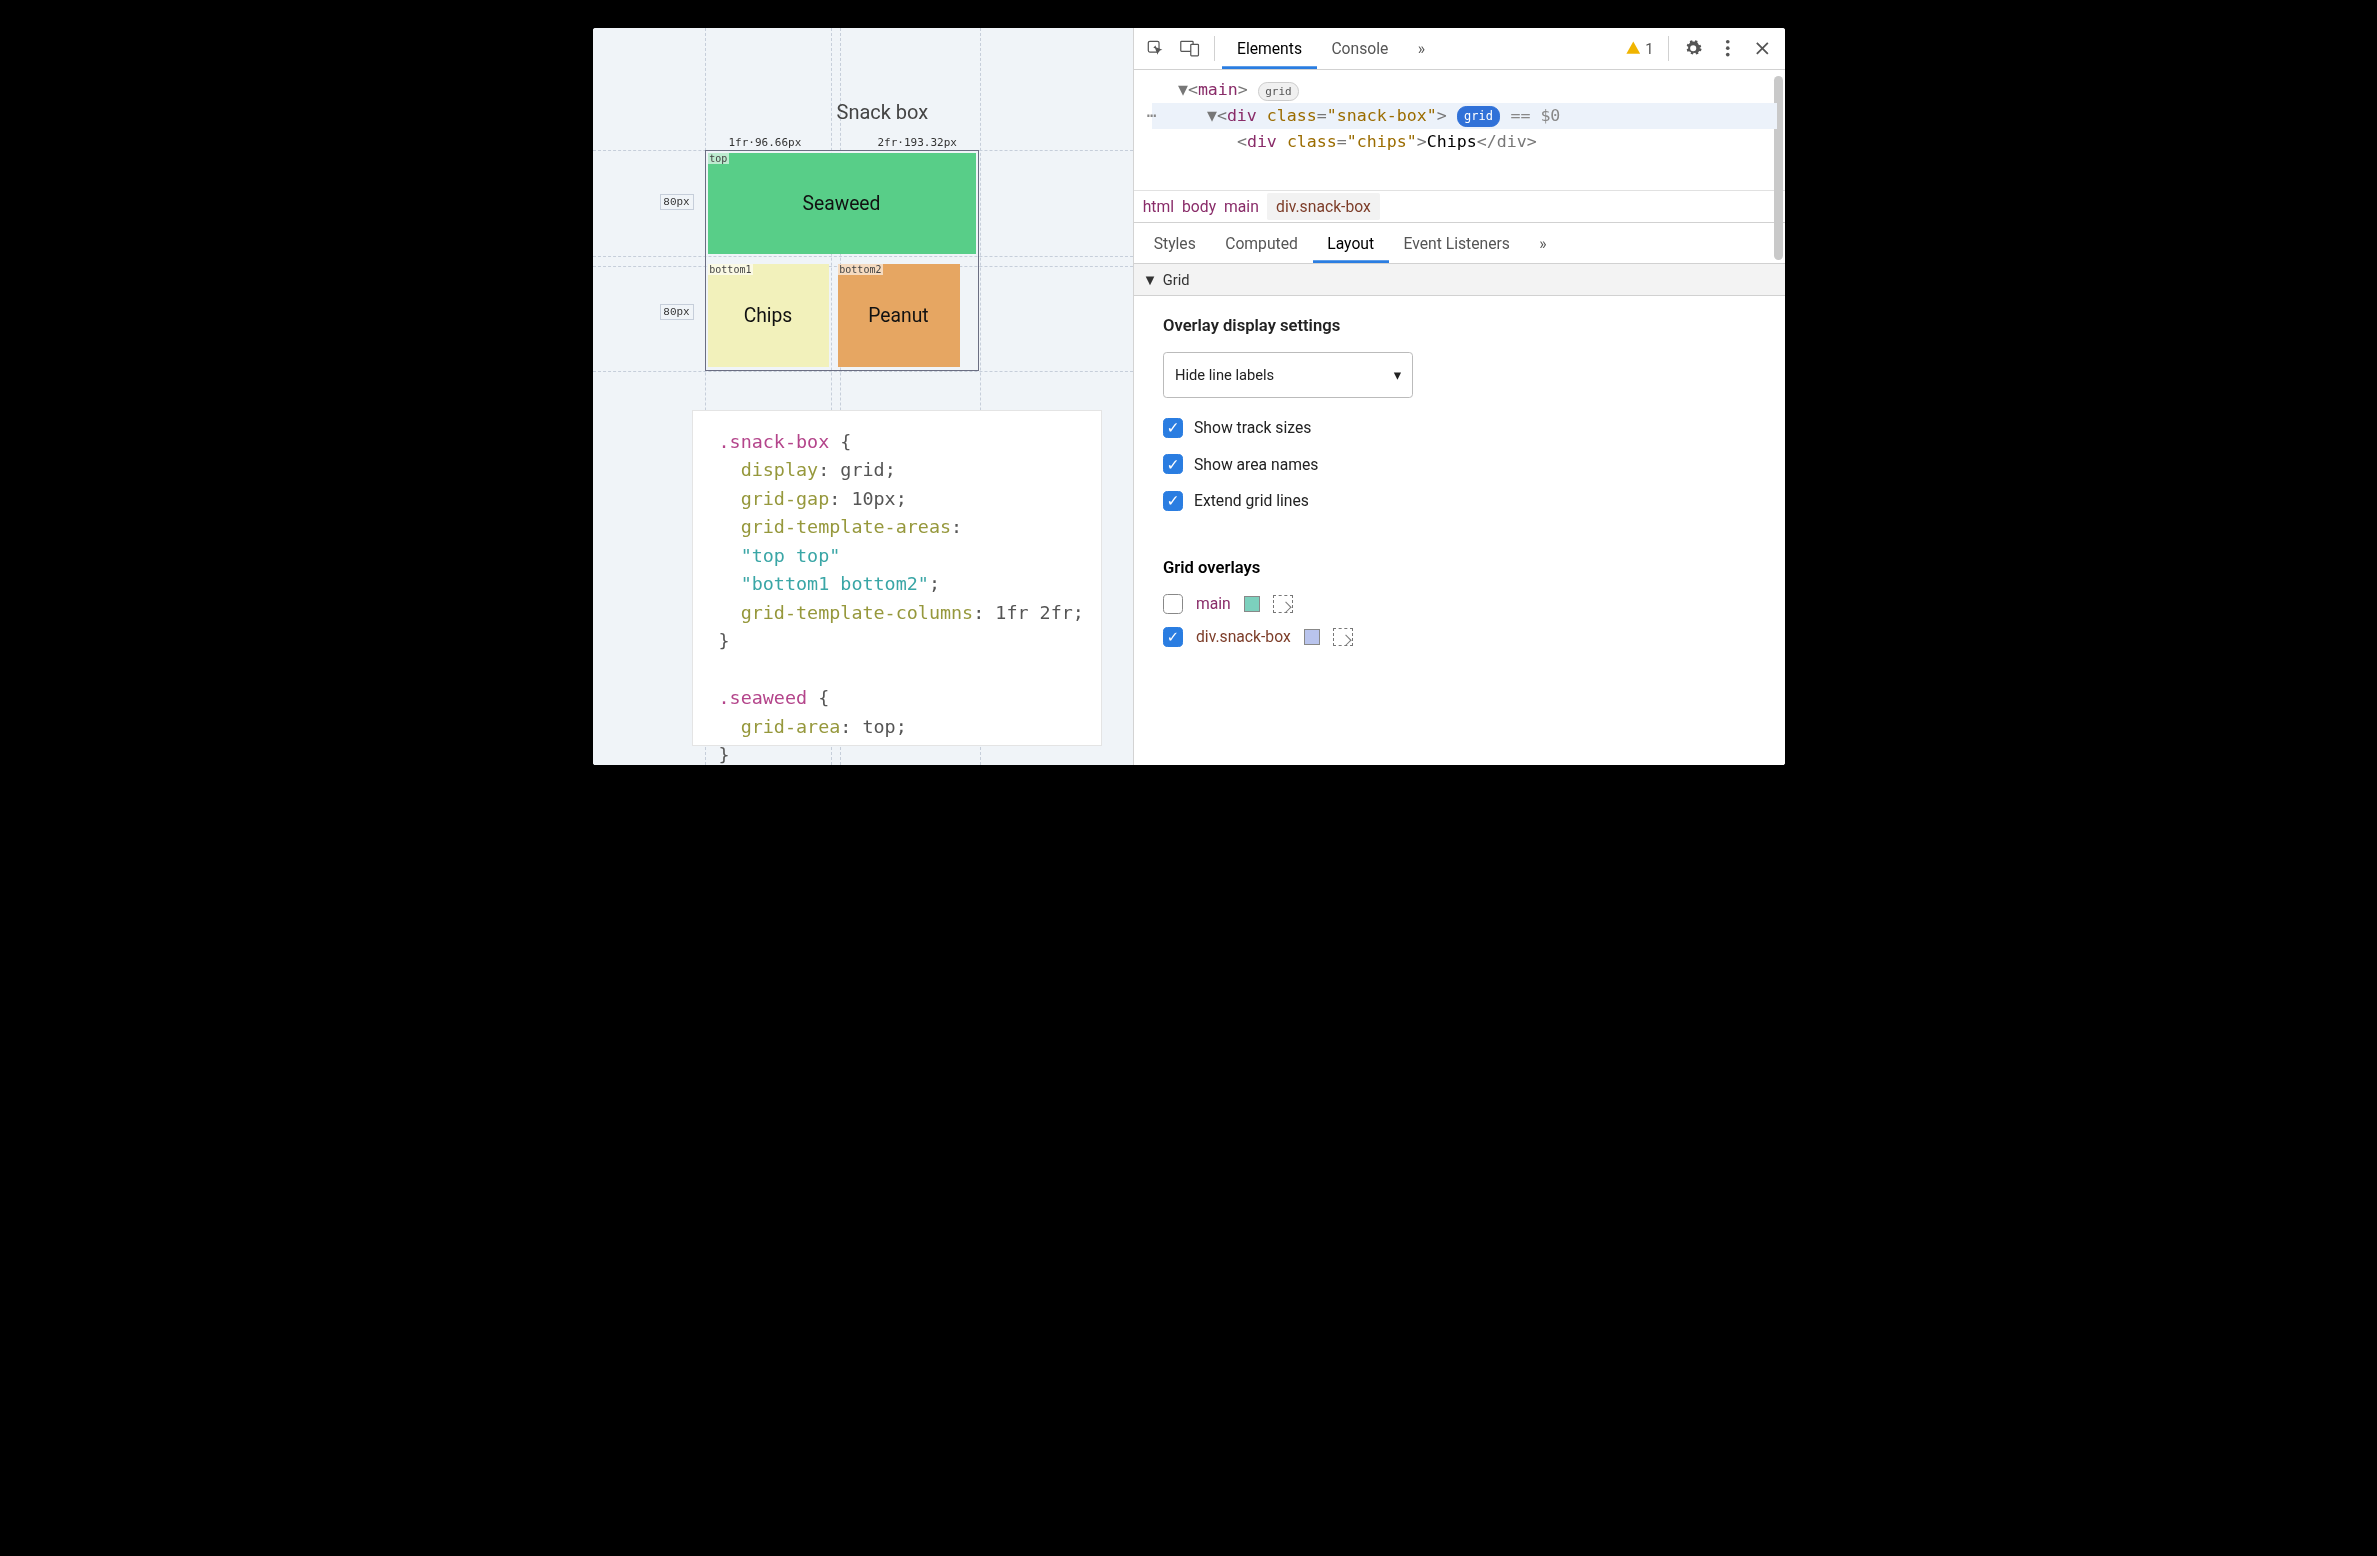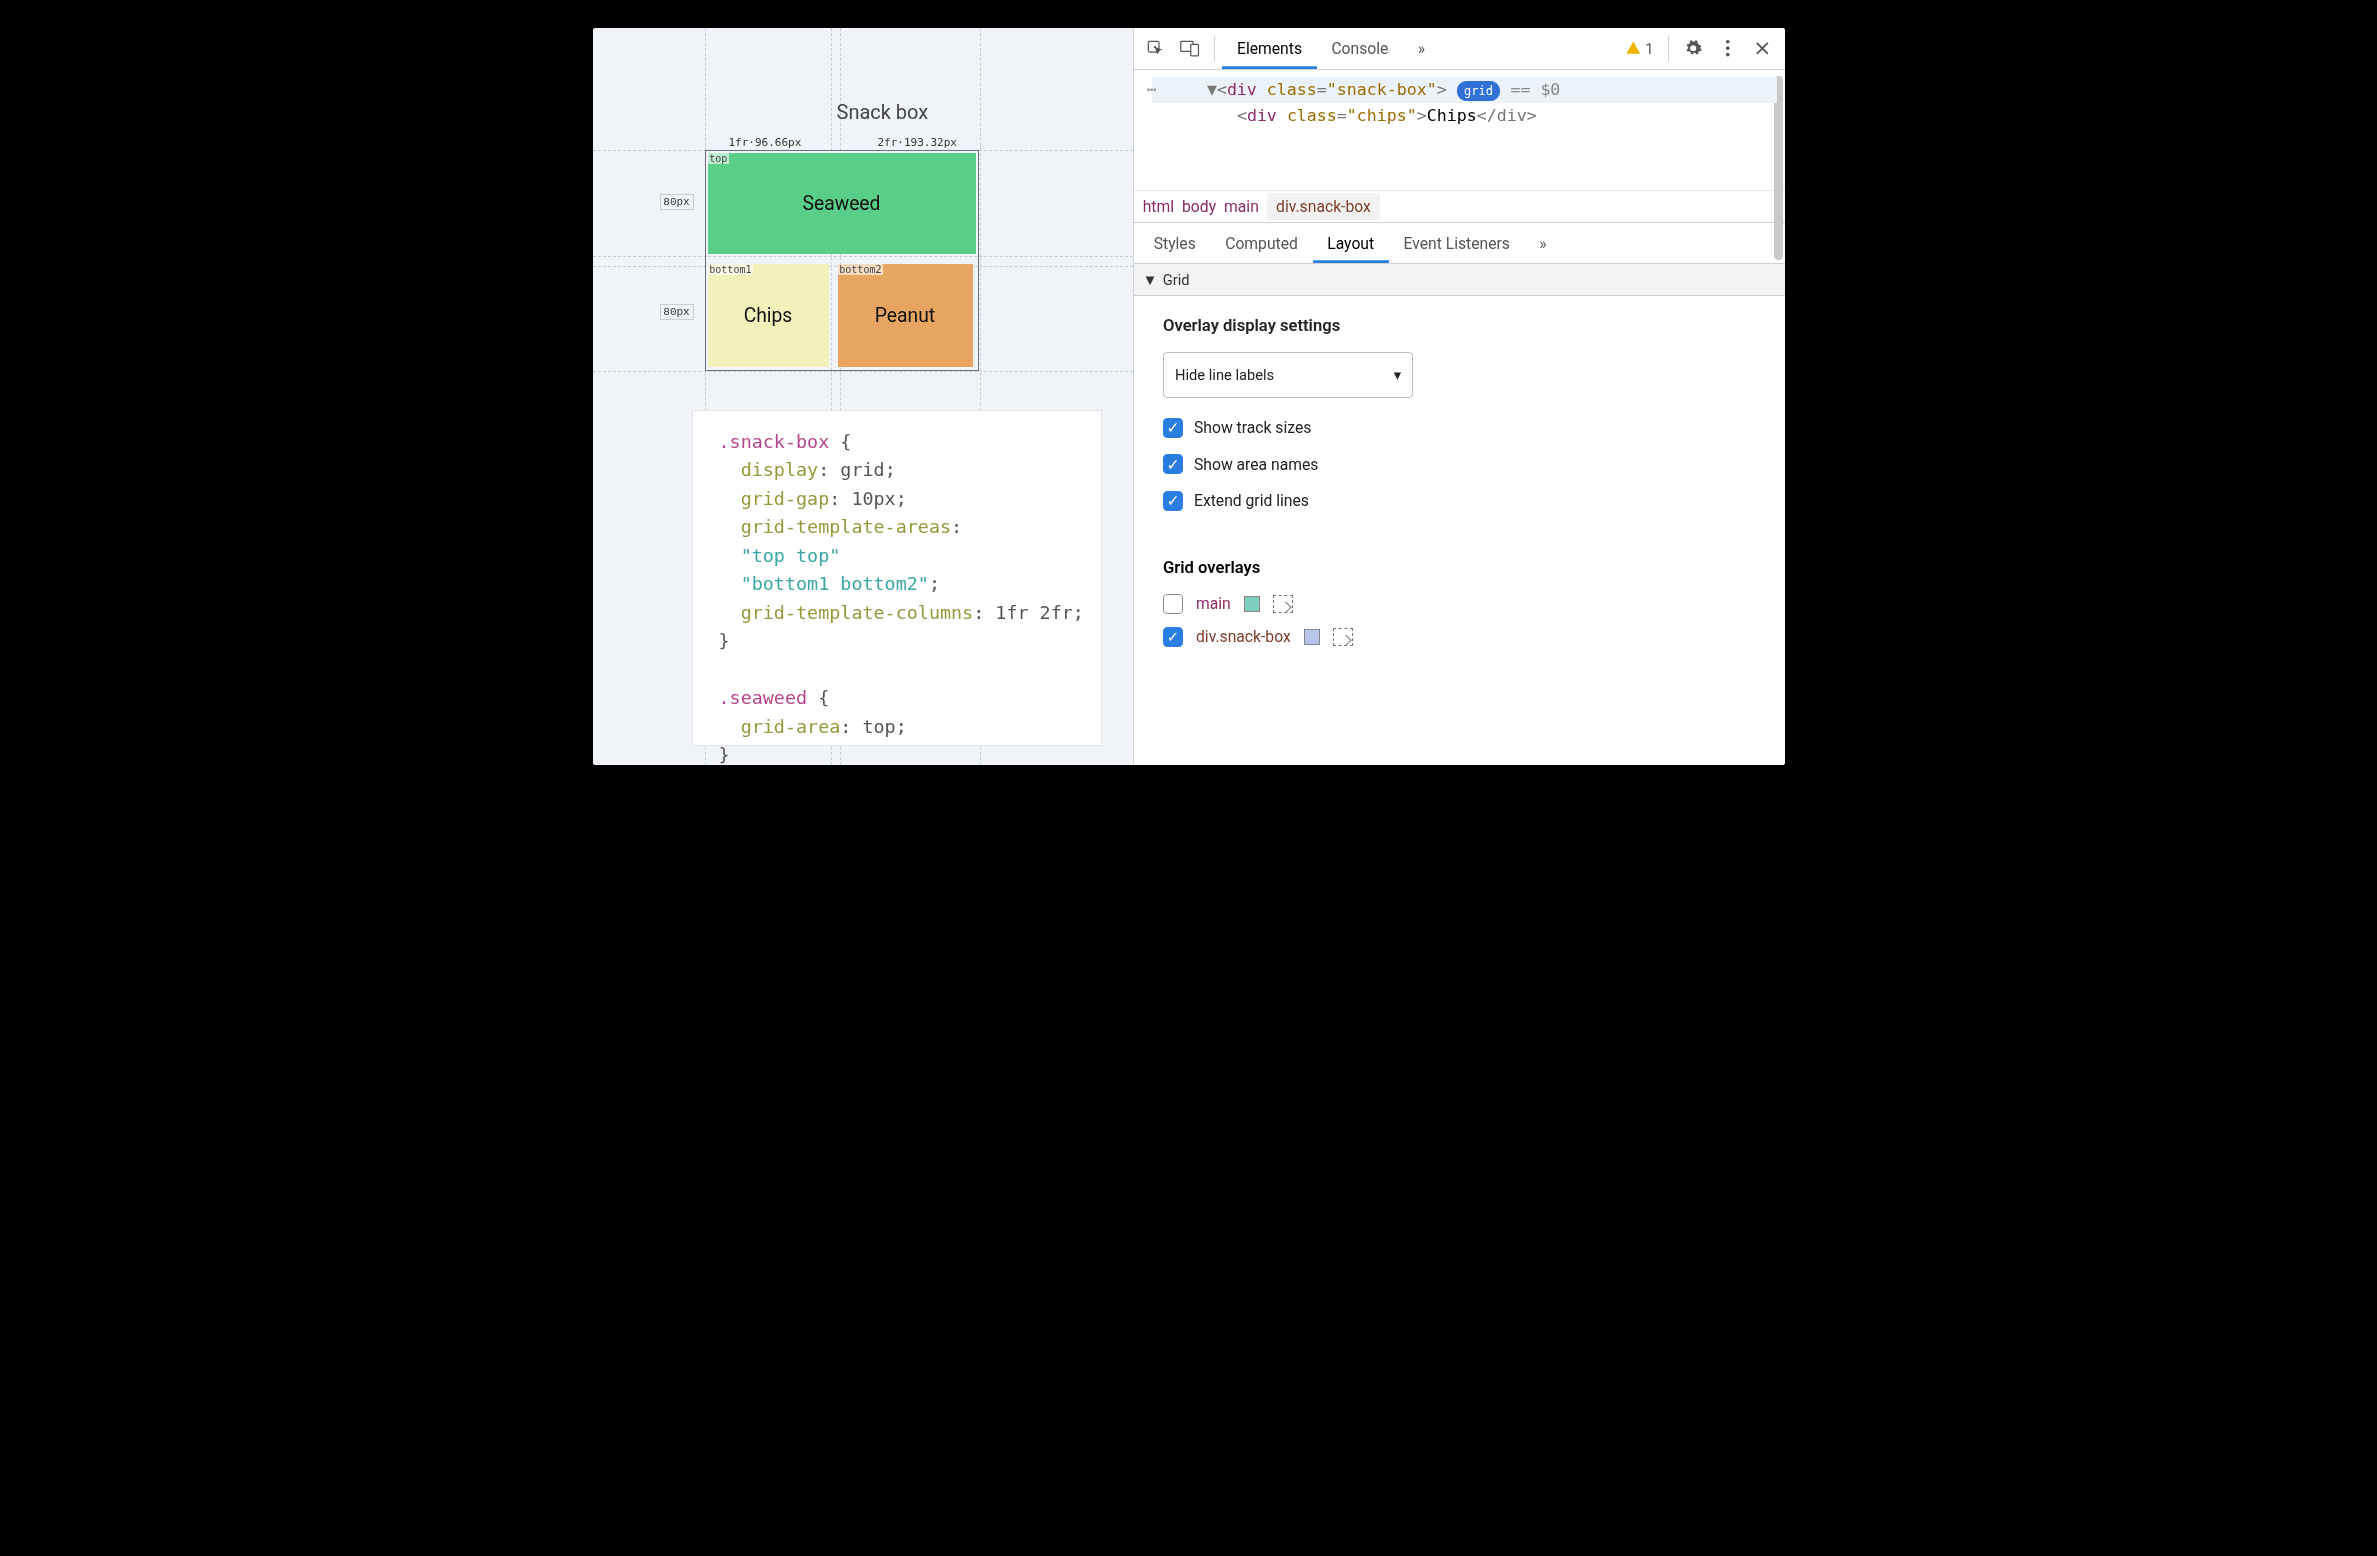--- a/index.html
+++ b/index.html
@@ -15,21 +15,21 @@
   .dash{position:absolute;border:0 dashed #c6ceda}
   .dash.h{border-top-width:0.9px;left:0;right:0}
   .dash.v{border-left-width:0.9px;top:0;bottom:0}
 
   .page-title{position:absolute;left:244px;top:72px;font-size:20px;color:#444;font-weight:400}
 
   .gridframe{position:absolute;left:112px;top:122px;width:274px;height:221px;border:1.8px solid #6b6e82}
   .area{position:absolute;font-size:19.3px;display:flex;align-items:center;justify-content:center;color:#111}
   .seaweed{left:115px;top:125px;width:268px;height:101px;background:#58ce88}
   .chips  {left:115px;top:236px;width:121px;height:103px;background:#f2f1bb}
-  .peanut {left:245px;top:236px;width:135px;height:103px;background:#e6a662}
+  .peanut {left:245px;top:236px;width:122px;height:103px;background:#e6a662}
 
   .arealabel{position:absolute;top:0;left:0;font-size:10px;color:#444;font-family:monospace;background:rgba(255,255,255,.6);padding:0 1.8px}
   .col-label{position:absolute;top:108px;font-size:11px;font-family:monospace;color:#333}
   .row-label{position:absolute;left:67px;font-size:11px;font-family:Liberation Mono, monospace;color:#333;background:#f0f4f8;padding:0.9px 2.8px;border:0.9px solid #c6ceda}
 
   .code{position:absolute;left:99px;top:382px;right:31px;height:336px;background:#fff;border:0.9px solid #e4e4e4;padding:16.6px 26px;font-family:ui-monospace,SFMono-Regular,Menlo,Consolas,monospace;font-size:18.4px;line-height:1.55;color:#555;white-space:pre}
   .sel{color:#b4458b}.prop{color:#96983c}.val{color:#555}.str{color:#3aa6a6}
 
   
   .devtools{flex:1;display:flex;flex-direction:column;background:#fff;position:relative}
@@ -177,20 +177,21 @@
           </svg>
       </div>
       <div class="tb-icon">
         <svg width="14.7" height="14.7" viewBox="0 0 16 16" stroke="#555" stroke-width="2">
             <path d="M2 2l12 12M14 2L2 14"></path>
           </svg>
       </div>
     </div>
 
     <div class="dom">
+      <div class="row l1"><span class="punct">▼&lt;</span><span class="tag">main</span><span class="punct">&gt;</span> <span class="badge">grid</span></div>
       <div class="row l2 row-sel"><span class="dots">⋯</span><span class="punct">▼&lt;</span><span class="tag">div</span> <span class="attr">class</span><span class="punct">=</span><span class="attr">"snack-box"</span><span class="punct">&gt;</span> <span class="badge blue">grid</span> <span style="color:#888">== $0</span></div>
       <div class="row l3"><span class="punct">&lt;</span><span class="tag">div</span> <span class="attr">class</span><span class="punct">=</span><span class="attr">"chips"</span><span class="punct">&gt;</span><span>Chips</span><span class="punct">&lt;/div&gt;</span></div>
     </div>
 
     <div class="crumbs">
       <span>html</span>
       <span>body</span>
       <span>main</span>
       <span class="active">div.snack-box</span>
     </div>

